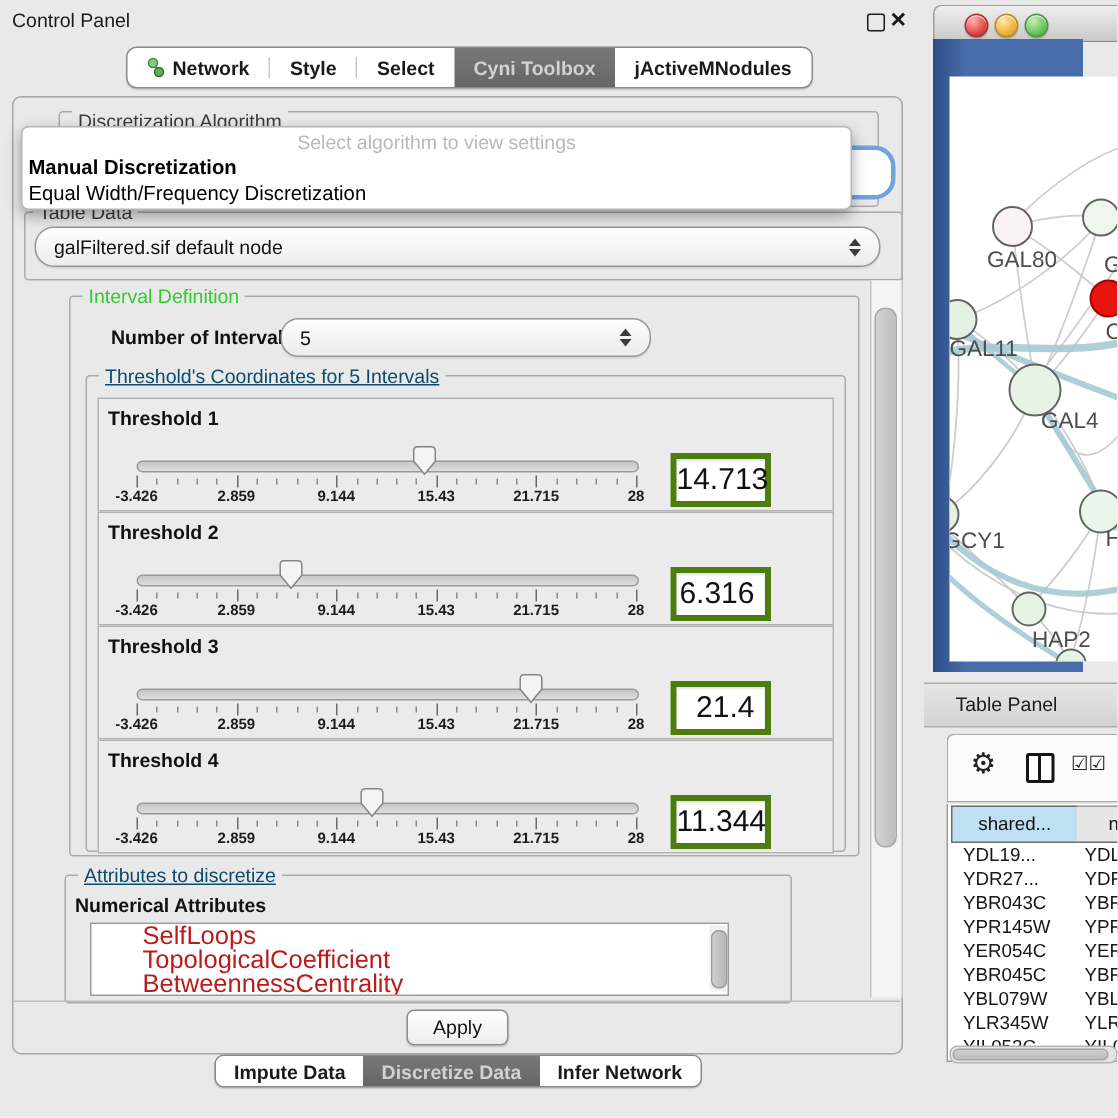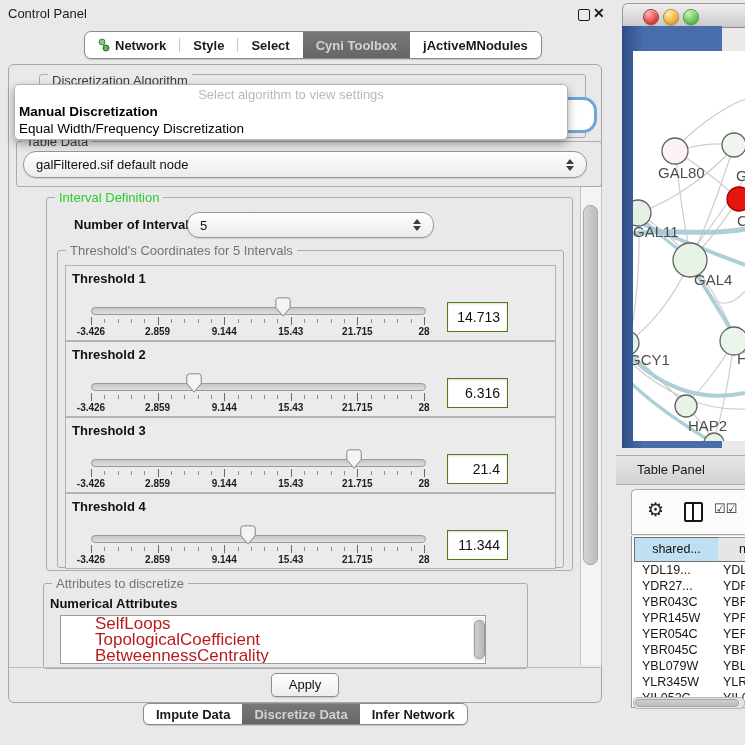--- a/index.html
+++ b/index.html
@@ -21,21 +21,21 @@
   #top-tabs{left:84px;top:31px;height:26px;}
   #bottom-tabs{left:143px;top:703px;height:20px;border-radius:6px;}
   #bottom-tabs .tab{padding:4px 12px;font-size:13px;}
 
   #outer-box{left:8px;top:64px;width:592px;height:637px;background:#e9e9e9;border:1px solid #a6a6a6;border-radius:6px;}
 
   .group{position:absolute;border:1px solid #ababab;border-radius:3px;}
   .group-title{position:absolute;top:-8px;left:8px;background:#e9e9e9;padding:0 4px;font-size:13px;line-height:15px;white-space:nowrap;}
   .gt-gray{color:#3d3d3d;}
   .gt-green{color:#2fcb2f;}
-  .gt-blue{color:#737373;}
+  .gt-blue{color:#0c4a6e;text-decoration:underline;}
 
   
   #algo-group{left:30px;top:9px;width:545px;height:62px;z-index:1;}
   #combo-fragment{left:542px;top:32px;width:40px;height:30px;border:3px solid #6fa4de;border-radius:14px;background:#fff;z-index:2;}
 
   
   #algo-popup{left:5px;top:19px;width:552px;height:54px;background:#fff;border:1px solid #b5b5b5;border-radius:5px;box-shadow:0 4px 10px rgba(0,0,0,0.35);z-index:20;}
   #algo-prompt{left:0;top:2px;width:100%;text-align:center;color:#b9b9b9;font-size:13px;}
   .algo-opt{position:absolute;left:4px;width:540px;height:17px;font-size:13.5px;color:#000;white-space:nowrap;}
   #algo-opt-0{top:19px;font-weight:bold;}
@@ -61,21 +61,21 @@
   .tbox{position:absolute;left:7px;width:489px;height:74px;border:1px solid #b3b3b3;background:#ebebeb;}
   .tlabel{position:absolute;left:6px;top:5px;font-weight:bold;font-size:13px;color:#111;}
   .track{position:absolute;left:25px;top:41px;width:333px;height:6px;border:1px solid #9a9a9a;border-radius:4px;background:linear-gradient(#c6c6c6,#dedede);}
   .thumb{position:absolute;top:31px;width:16px;height:20px;}
   .ticks{position:absolute;left:25px;top:51px;width:334px;height:9px;}
   .tick{position:absolute;width:1px;background:#6a6a6a;}
   .tick.major{top:0;height:8px;}
   .tick.minor{top:2px;height:4px;background:#8a8a8a;}
   .ticklabels{position:absolute;left:25px;top:60px;width:334px;height:11px;}
   .ticklabel{position:absolute;width:60px;text-align:center;font-size:10px;font-weight:bold;color:#1c1c1c;}
-  .vbox{position:absolute;left:381px;top:36px;width:52px;height:28px;background:#fff;border:1px solid #4d7c0f;box-shadow:inset 0 1px 2px rgba(0,0,0,0.15);font-size:14px;text-align:right;line-height:28px;padding-right:7px;}
+  .vbox{position:absolute;left:381px;top:36px;width:52px;height:28px;background:#fff;border:4px solid #4d7c0f;box-shadow:inset 0 1px 2px rgba(0,0,0,0.15);font-size:20px;text-align:right;line-height:28px;padding-right:7px;}
 
   
   #attr-group{left:34px;top:518px;width:483px;height:84px;}
   #attr-list-title{position:absolute;left:6px;top:12px;font-weight:bold;font-size:13px;}
   #attr-list{position:absolute;left:16px;top:31px;width:424px;height:47px;background:#fff;border:1px solid #9c9c9c;overflow:hidden;}
   .attr-item{height:16px;line-height:16px;padding-left:7px;font-size:17px;color:#b91c1c;white-space:nowrap;margin-left:27px;}
   #attr-scroll{position:absolute;right:1px;top:1px;width:11px;height:44px;background:#f0f0f0;}
   #attr-thumb{position:absolute;left:1px;top:3px;width:9px;height:37px;background:linear-gradient(90deg,#cfcfcf,#b7b7b7);border:1px solid #9b9b9b;border-radius:5px;}
 
   

